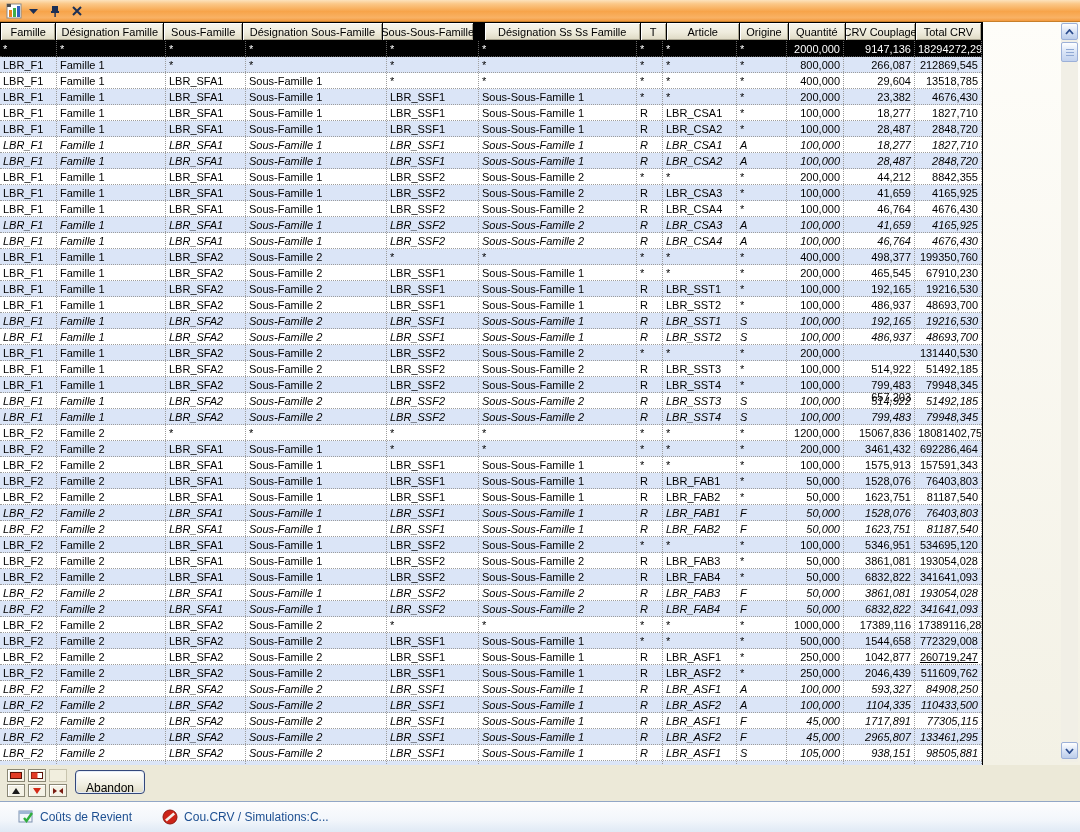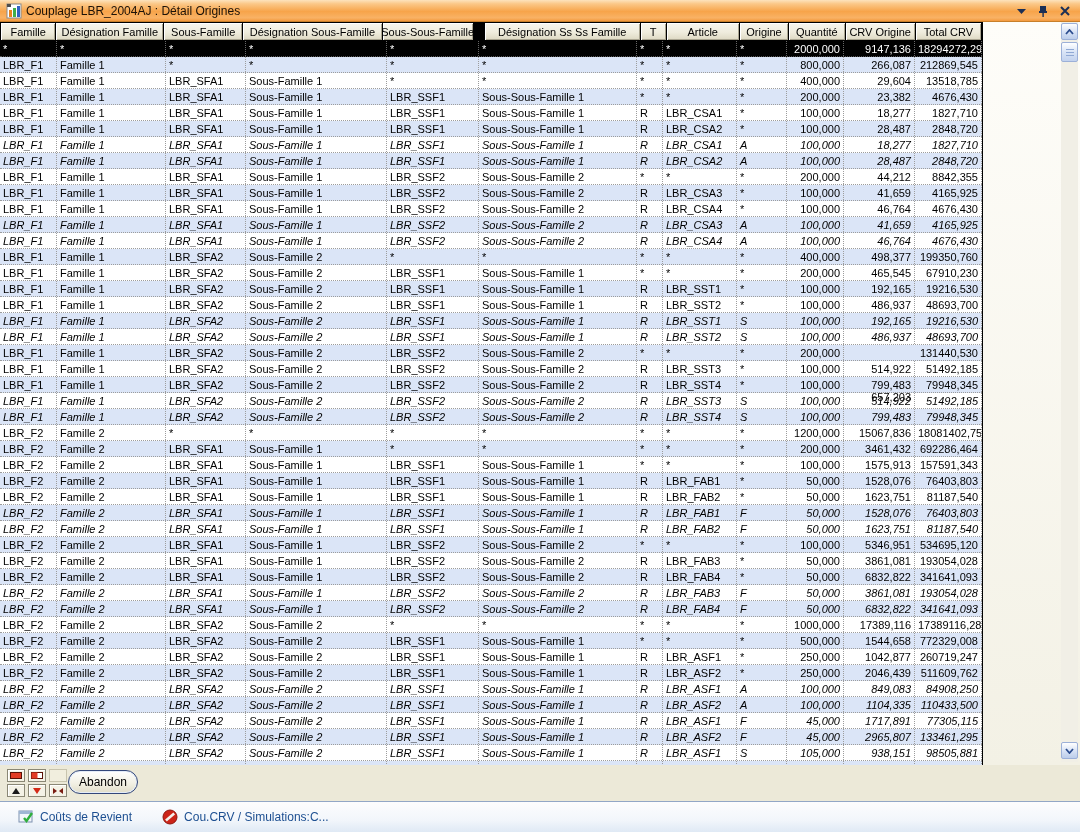--- a/index.html
+++ b/index.html
@@ -65,24 +65,24 @@
   
   .footer{ height:36px; background:#ece9d8; position:relative; }
   .mini-grid{ position:absolute; left:7px; top:4px; display:grid;
     grid-template-columns:18px 18px 18px; grid-auto-rows:13px; gap:2px 3px; }
   .mini-btn{
     width:18px; height:13px; background:#f4f2e6; border:1px solid #8a8775;
     box-shadow:inset 1px 1px 0 #fff; display:flex; align-items:center; justify-content:center;
   }
   .mini-btn.flat{ border-color:#c8c4ae; background:#f1eede; box-shadow:none; }
   .abandon{
-    position:absolute; left:68px; top:5px; height:24px; padding:4px 10px;
+    position:absolute; left:75px; top:5px; height:24px; padding:10px 10px;
     font-family:inherit; font-size:12px; color:#000;
     background:linear-gradient(to bottom,#ffffff,#f1efe2 60%,#e0dcc8);
-    border:1px solid #33477a; border-radius:12px;
+    border:1px solid #33477a; border-radius:4px;
     box-shadow:inset 0 0 0 1px #e4ecf7;
   }
 
   
   .taskbar{
     height:31px; border-top:1px solid #92a7c6;
     background:linear-gradient(to bottom,#fdfdfe 0%,#f2f6fb 60%,#dfe9f5 100%);
     display:flex; align-items:center; gap:14px; padding:0 10px;
   }
   .task-item{ display:flex; align-items:center; gap:6px; color:#1d4f91; font-size:12px;
@@ -102,21 +102,20 @@
   <div class="titlebar">
     <span class="title-icon">
       <svg width="16" height="16" viewBox="0 0 16 16">
         <rect x="1" y="1" width="14" height="14" fill="#ffffff" stroke="#8a8a8a"></rect>
         <rect x="1" y="1" width="4" height="3" fill="#4d4d4d"></rect>
         <rect x="3" y="7" width="3" height="7" fill="#e8821e"></rect>
         <rect x="7" y="5" width="3" height="9" fill="#3fae49"></rect>
         <rect x="11" y="3" width="3" height="11" fill="#2f62c4"></rect>
       </svg>
     </span>
-    <span class="title-text">Couplage LBR_2004AJ : Détail Origines</span>
     <span class="title-buttons">
       <span class="tbtn">
         <svg width="11" height="8" viewBox="0 0 11 8">
             <path d="M1 2 L5.5 7 L10 2 Z" fill="#1b2f55"></path>
           </svg>
       </span>
       <span class="tbtn">
         <svg width="10" height="12" viewBox="0 0 10 12">
           <rect x="2" y="1" width="6" height="5" fill="#1b2f55"></rect>
           <rect x="1" y="6" width="8" height="2" fill="#1b2f55"></rect>
@@ -137,21 +136,21 @@
           <div class="hcell" style="width: 57px;">Famille</div>
           <div class="hcell" style="width: 109px;">Désignation Famille</div>
           <div class="hcell" style="width: 80px;">Sous-Famille</div>
           <div class="hcell" style="width: 141px;">Désignation Sous-Famille</div>
           <div class="hcell" style="width: 92px;">Sous-Sous-Famille</div>
           <div class="hcell" style="width: 158px; margin-left: 11px;">Désignation Ss Ss Famille</div>
           <div class="hcell" style="width: 26px;">T</div>
           <div class="hcell" style="width: 74px;">Article</div>
           <div class="hcell" style="width: 50px;">Origine</div>
           <div class="hcell" style="width: 57px;">Quantité</div>
-          <div class="hcell" style="width: 71px;">CRV Origine</div>
+          <div class="hcell" style="width: 71px;">CRV Couplage</div>
           <div class="hcell" style="width: 67px;">Total CRV</div>
         </div>
       <div class="grid-body" id="gridBody">
           <div class="row selected">
             <div class="cell" style="width: 57px;">*</div>
             <div class="cell" style="width: 109px;">*</div>
             <div class="cell" style="width: 80px;">*</div>
             <div class="cell" style="width: 141px;">*</div>
             <div class="cell" style="width: 92px;">*</div>
             <div class="cell" style="width: 158px;">*</div>
@@ -685,21 +684,21 @@
             <div class="cell" style="width: 109px;">Famille 2</div>
             <div class="cell" style="width: 80px;">LBR_SFA2</div>
             <div class="cell" style="width: 141px;">Sous-Famille 2</div>
             <div class="cell" style="width: 92px;">LBR_SSF1</div>
             <div class="cell" style="width: 158px;">Sous-Sous-Famille 1</div>
             <div class="cell" style="width: 26px;">R</div>
             <div class="cell" style="width: 74px;">LBR_ASF1</div>
             <div class="cell" style="width: 50px;">*</div>
             <div class="cell num" style="width: 57px;">250,000</div>
             <div class="cell num" style="width: 71px;">1042,877</div>
-            <div class="cell num" style="width: 67px;">260719,247</div>
+            <div class="cell num" style="width: 67px; text-decoration: underline;">260719,247</div>
           </div>
           <div class="row alt">
             <div class="cell" style="width: 57px;">LBR_F2</div>
             <div class="cell" style="width: 109px;">Famille 2</div>
             <div class="cell" style="width: 80px;">LBR_SFA2</div>
             <div class="cell" style="width: 141px;">Sous-Famille 2</div>
             <div class="cell" style="width: 92px;">LBR_SSF1</div>
             <div class="cell" style="width: 158px;">Sous-Sous-Famille 1</div>
             <div class="cell" style="width: 26px;">R</div>
             <div class="cell" style="width: 74px;">LBR_ASF2</div>
@@ -712,21 +711,21 @@
             <div class="cell" style="width: 57px;">LBR_F2</div>
             <div class="cell" style="width: 109px;">Famille 2</div>
             <div class="cell" style="width: 80px;">LBR_SFA2</div>
             <div class="cell" style="width: 141px;">Sous-Famille 2</div>
             <div class="cell" style="width: 92px;">LBR_SSF1</div>
             <div class="cell" style="width: 158px;">Sous-Sous-Famille 1</div>
             <div class="cell" style="width: 26px;">R</div>
             <div class="cell" style="width: 74px;">LBR_ASF1</div>
             <div class="cell" style="width: 50px;">A</div>
             <div class="cell num" style="width: 57px;">100,000</div>
-            <div class="cell num" style="width: 71px;">849,083</div>
+            <div class="cell num" style="width: 71px;">593,327</div>
             <div class="cell num" style="width: 67px; font-style: italic;">84908,250</div>
           </div>
           <div class="row alt italic">
             <div class="cell" style="width: 57px;">LBR_F2</div>
             <div class="cell" style="width: 109px;">Famille 2</div>
             <div class="cell" style="width: 80px;">LBR_SFA2</div>
             <div class="cell" style="width: 141px;">Sous-Famille 2</div>
             <div class="cell" style="width: 92px;">LBR_SSF1</div>
             <div class="cell" style="width: 158px;">Sous-Sous-Famille 1</div>
             <div class="cell" style="width: 26px;">R</div>

